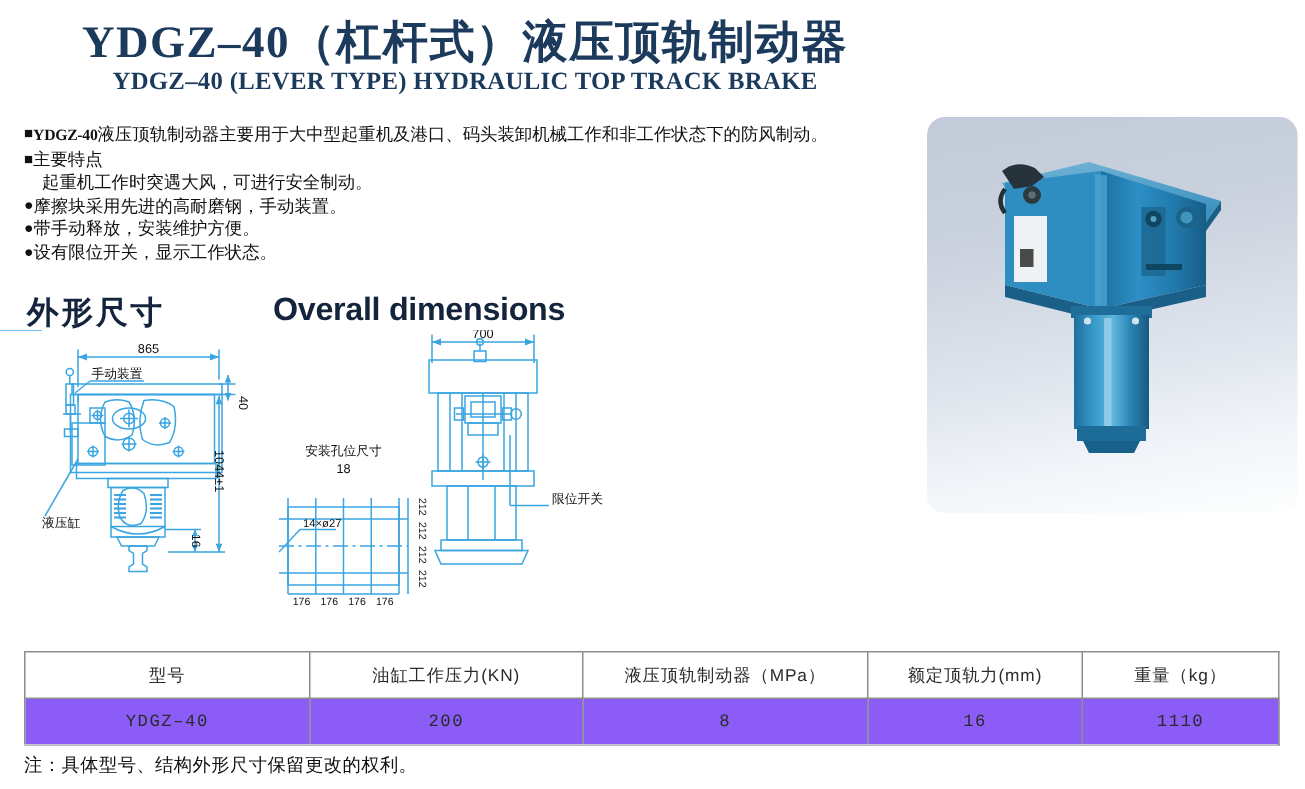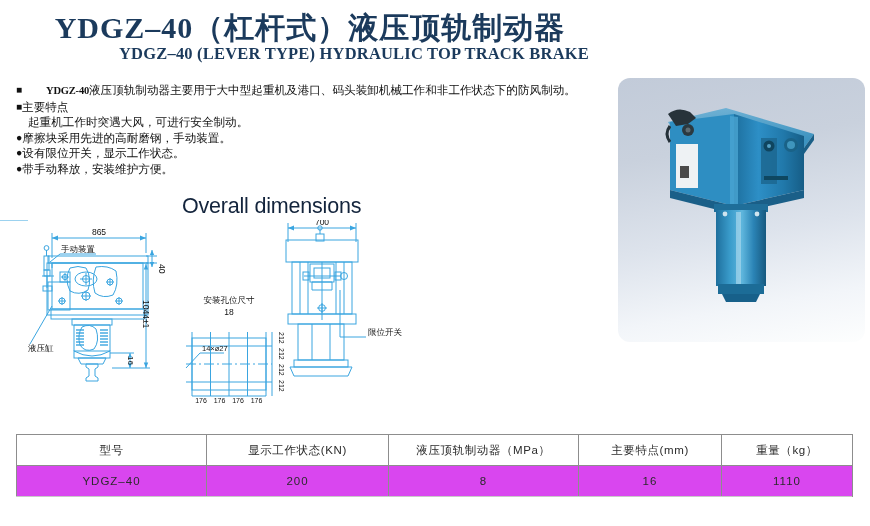--- a/index.html
+++ b/index.html
@@ -26,48 +26,47 @@
   }
   .title-en{
     position:absolute;left:0;top:44px;width:620px;
     text-align:center;
     font-family:"Liberation Serif","DejaVu Serif",serif;
     font-weight:bold;
     font-size:16.5px;
     letter-spacing:0.2px;
     color:#1b3a5c;
     white-space:nowrap;
-    padding-left:44px;
   }
 
   
   .desc{
     position:absolute;left:16px;top:82px;width:600px;
     font-size:11.6px;
     line-height:15.6px;
     color:#111;
   }
   .desc .ln{white-space:nowrap;}
   .desc .ln.indent{padding-left:12px;}
   .mk-sq{font-size:10px;vertical-align:1px;letter-spacing:0;}
   .mk-dot{font-size:10.5px;vertical-align:1px;}
   .mono-small{
     font-family:"Liberation Serif","DejaVu Serif",serif;
-    font-size:10.5px;font-weight:bold;letter-spacing:-0.2px;padding-left:24px;
+    font-size:10.5px;font-weight:bold;letter-spacing:-0.2px;
   }
 
   
   .head-cn{
     position:absolute;left:18px;top:194px;
     font-size:21px;font-weight:bold;color:#13243c;
     letter-spacing:2px;
   }
   .head-en{
     position:absolute;left:182px;top:194px;
-    font-size:21.5px;font-weight:normal;color:#13243c;
+    font-size:21.5px;font-weight:bold;color:#13243c;
     letter-spacing:-0.2px;
   }
 
   
   .drawings{position:absolute;left:0;top:220px;width:440px;height:200px;}
   .drawings svg{display:block;}
 
   
   .photo-panel{
     position:absolute;left:618px;top:78px;width:247px;height:264px;
@@ -88,21 +87,21 @@
     text-align:center;
     font-size:11.5px;
     color:#2b2b2b;
     font-weight:normal;
     letter-spacing:0.6px;
     height:30px;
     padding:0 2px;
     margin-top:14px;
   }
   .spec-table thead th{background:#ffffff;}
-  .spec-table tbody td{background:#d946ef;letter-spacing:1px;}
+  .spec-table tbody td{background:#8b5cf6;letter-spacing:1px;font-family:Liberation Mono, monospace;}
 
   
   .note{
     position:absolute;left:16px;top:502px;
     font-size:12.2px;color:#111;
     letter-spacing:0.3px;
   }
   .rule{
     position:absolute;left:16px;top:496px;width:836px;height:1px;
     background:#c9c9c9;
@@ -114,24 +113,25 @@
 <div class="page">
 
   <div class="title-cn">YDGZ–40（杠杆式）液压顶轨制动器</div>
   <div class="title-en">YDGZ–40 (LEVER TYPE) HYDRAULIC TOP TRACK BRAKE</div>
 
   <div class="desc">
     <div class="ln"><span class="mk-sq">■</span><span class="mono-small">YDGZ-40</span><span>液压顶轨制动器主要用于大中型起重机及港口、码头装卸机械工作和非工作状态下的防风制动。</span></div>
     <div class="ln"><span class="mk-sq">■</span><span>主要特点</span></div>
     <div class="ln indent">起重机工作时突遇大风，可进行安全制动。</div>
     <div class="ln"><span class="mk-dot">●</span><span>摩擦块采用先进的高耐磨钢，手动装置。</span></div>
+    <div class="ln"><span class="mk-dot">●</span><span>带手动释放，安装维护方便。</span></div>
     <div class="ln"><span class="mk-dot">●</span><span>设有限位开关，显示工作状态。</span></div>
-    <div class="ln"><span class="mk-dot">●</span><span>带手动释放，安装维护方便。</span></div>
   </div>
 
+  <div class="head-cn">外形尺寸</div>
   <div class="head-en">Overall dimensions</div>
 
   <div class="drawings">
     <svg width="440" height="200" viewBox="0 0 440 200">
       <g stroke="#3aa5e0" fill="none" stroke-width="1" shape-rendering="geometricPrecision">
 
         <g stroke="#3aa5e0">
           <line x1="52" y1="18" x2="146" y2="18"></line>
           <path d="M52 18 l6 -2.4 v4.8 z" fill="#3aa5e0" stroke="none"></path>
           <path d="M146 18 l-6 -2.4 v4.8 z" fill="#3aa5e0" stroke="none"></path>
@@ -389,32 +389,33 @@
     <colgroup>
       <col style="width:190px">
         <col style="width:182px">
         <col style="width:190px">
         <col style="width:143px">
         <col style="width:131px">
     </colgroup>
     <thead>
       <tr>
         <th>型号</th>
-        <th>显示工作状态(KN)</th>
+        <th>油缸工作压力(KN)</th>
         <th>液压顶轨制动器（MPa）</th>
-        <th>主要特点(mm)</th>
+        <th>额定顶轨力(mm)</th>
         <th>重量（kg）</th>
       </tr>
     </thead>
     <tbody>
       <tr>
         <td>YDGZ–40</td>
         <td>200</td>
         <td>8</td>
         <td>16</td>
         <td>1110</td>
       </tr>
     </tbody>
   </table>
 
   <div class="rule"></div>
+  <div class="note">注：具体型号、结构外形尺寸保留更改的权利。</div>
 
 </div>
 
 </body></html>

